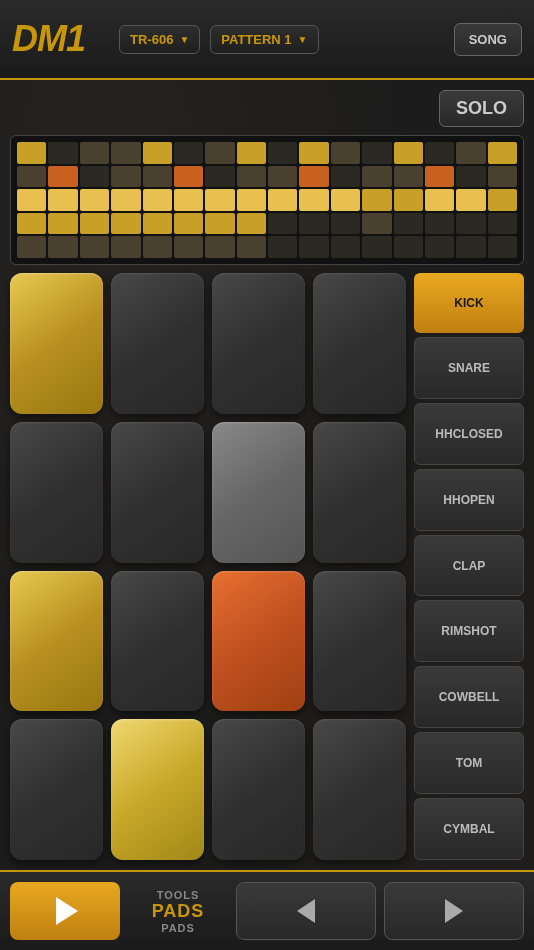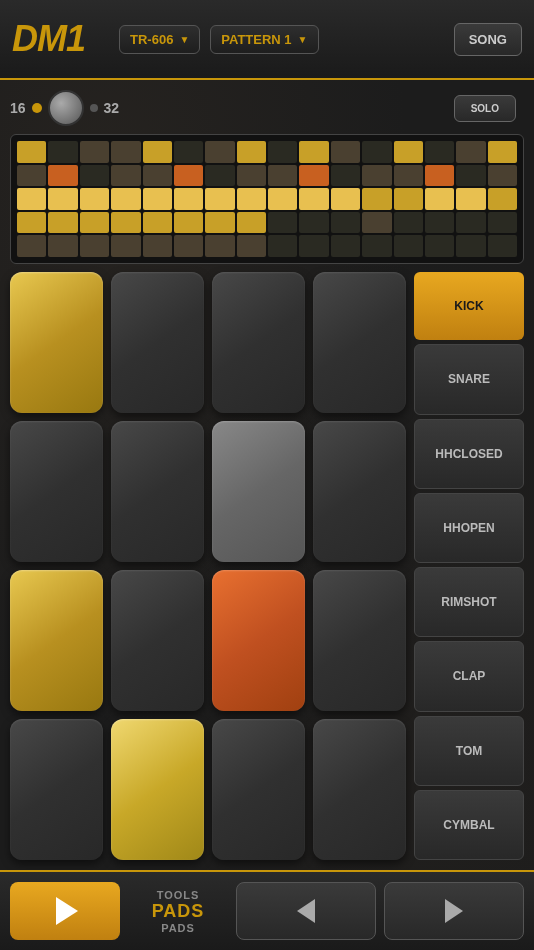--- a/index.html
+++ b/index.html
@@ -132,26 +132,25 @@
       height: 8px;
       border-radius: 50%;
       background: #555;
     }
 
     .btn-solo {
       background: linear-gradient(180deg, #3a3a3a 0%, #282828 100%);
       border: 1px solid #666;
       border-radius: 6px;
       color: #ccc;
-      font-size: 10px;
+      font-size: 18px;
       font-weight: bold;
       padding: 7px 16px;
       cursor: pointer;
       margin-left: auto;
-      margin-right: 8px;
     }
 
     
     .step-grid-container {
       background: #111;
       border: 1px solid #444;
       border-radius: 6px;
       padding: 6px;
       flex: 1;
       max-height: 130px;
@@ -367,27 +366,20 @@
     <span>PATTERN 1</span>
     <span class="arrow">▼</span>
   </button>
 
   <button class="btn-song">SONG</button>
 </div>
 
 <div class="main">
 
   <div class="sequencer-row">
-    <div class="seq-left">
-      <span class="seq-num">16</span>
-      <div class="seq-dot"></div>
-      <div class="knob"></div>
-      <div class="seq-dot-grey"></div>
-      <span class="seq-num">32</span>
-    </div>
     <button class="btn-solo">SOLO</button>
   </div>
 
   <div class="step-grid-container">
     <div class="step-grid">
 
       <div class="step-cell c-gold"></div>
       <div class="step-cell c-off"></div>
       <div class="step-cell c-dim"></div>
       <div class="step-cell c-dim"></div>
@@ -506,24 +498,27 @@
       <button class="inst-btn inst-btn-inactive">
         <span>SNARE</span>
       </button>
       <button class="inst-btn inst-btn-inactive">
         <span>HHCLOSED</span>
       </button>
       <button class="inst-btn inst-btn-inactive">
         <span>HHOPEN</span>
       </button>
       <button class="inst-btn inst-btn-inactive">
+        <span>CLAP</span>
+      </button>
+      <button class="inst-btn inst-btn-inactive">
         <span>RIMSHOT</span>
       </button>
       <button class="inst-btn inst-btn-inactive">
-        <span>CLAP</span>
+        <span>COWBELL</span>
       </button>
       <button class="inst-btn inst-btn-inactive">
         <span>TOM</span>
       </button>
       <button class="inst-btn inst-btn-inactive">
         <span>CYMBAL</span>
       </button>
     </div>
   </div>
 

